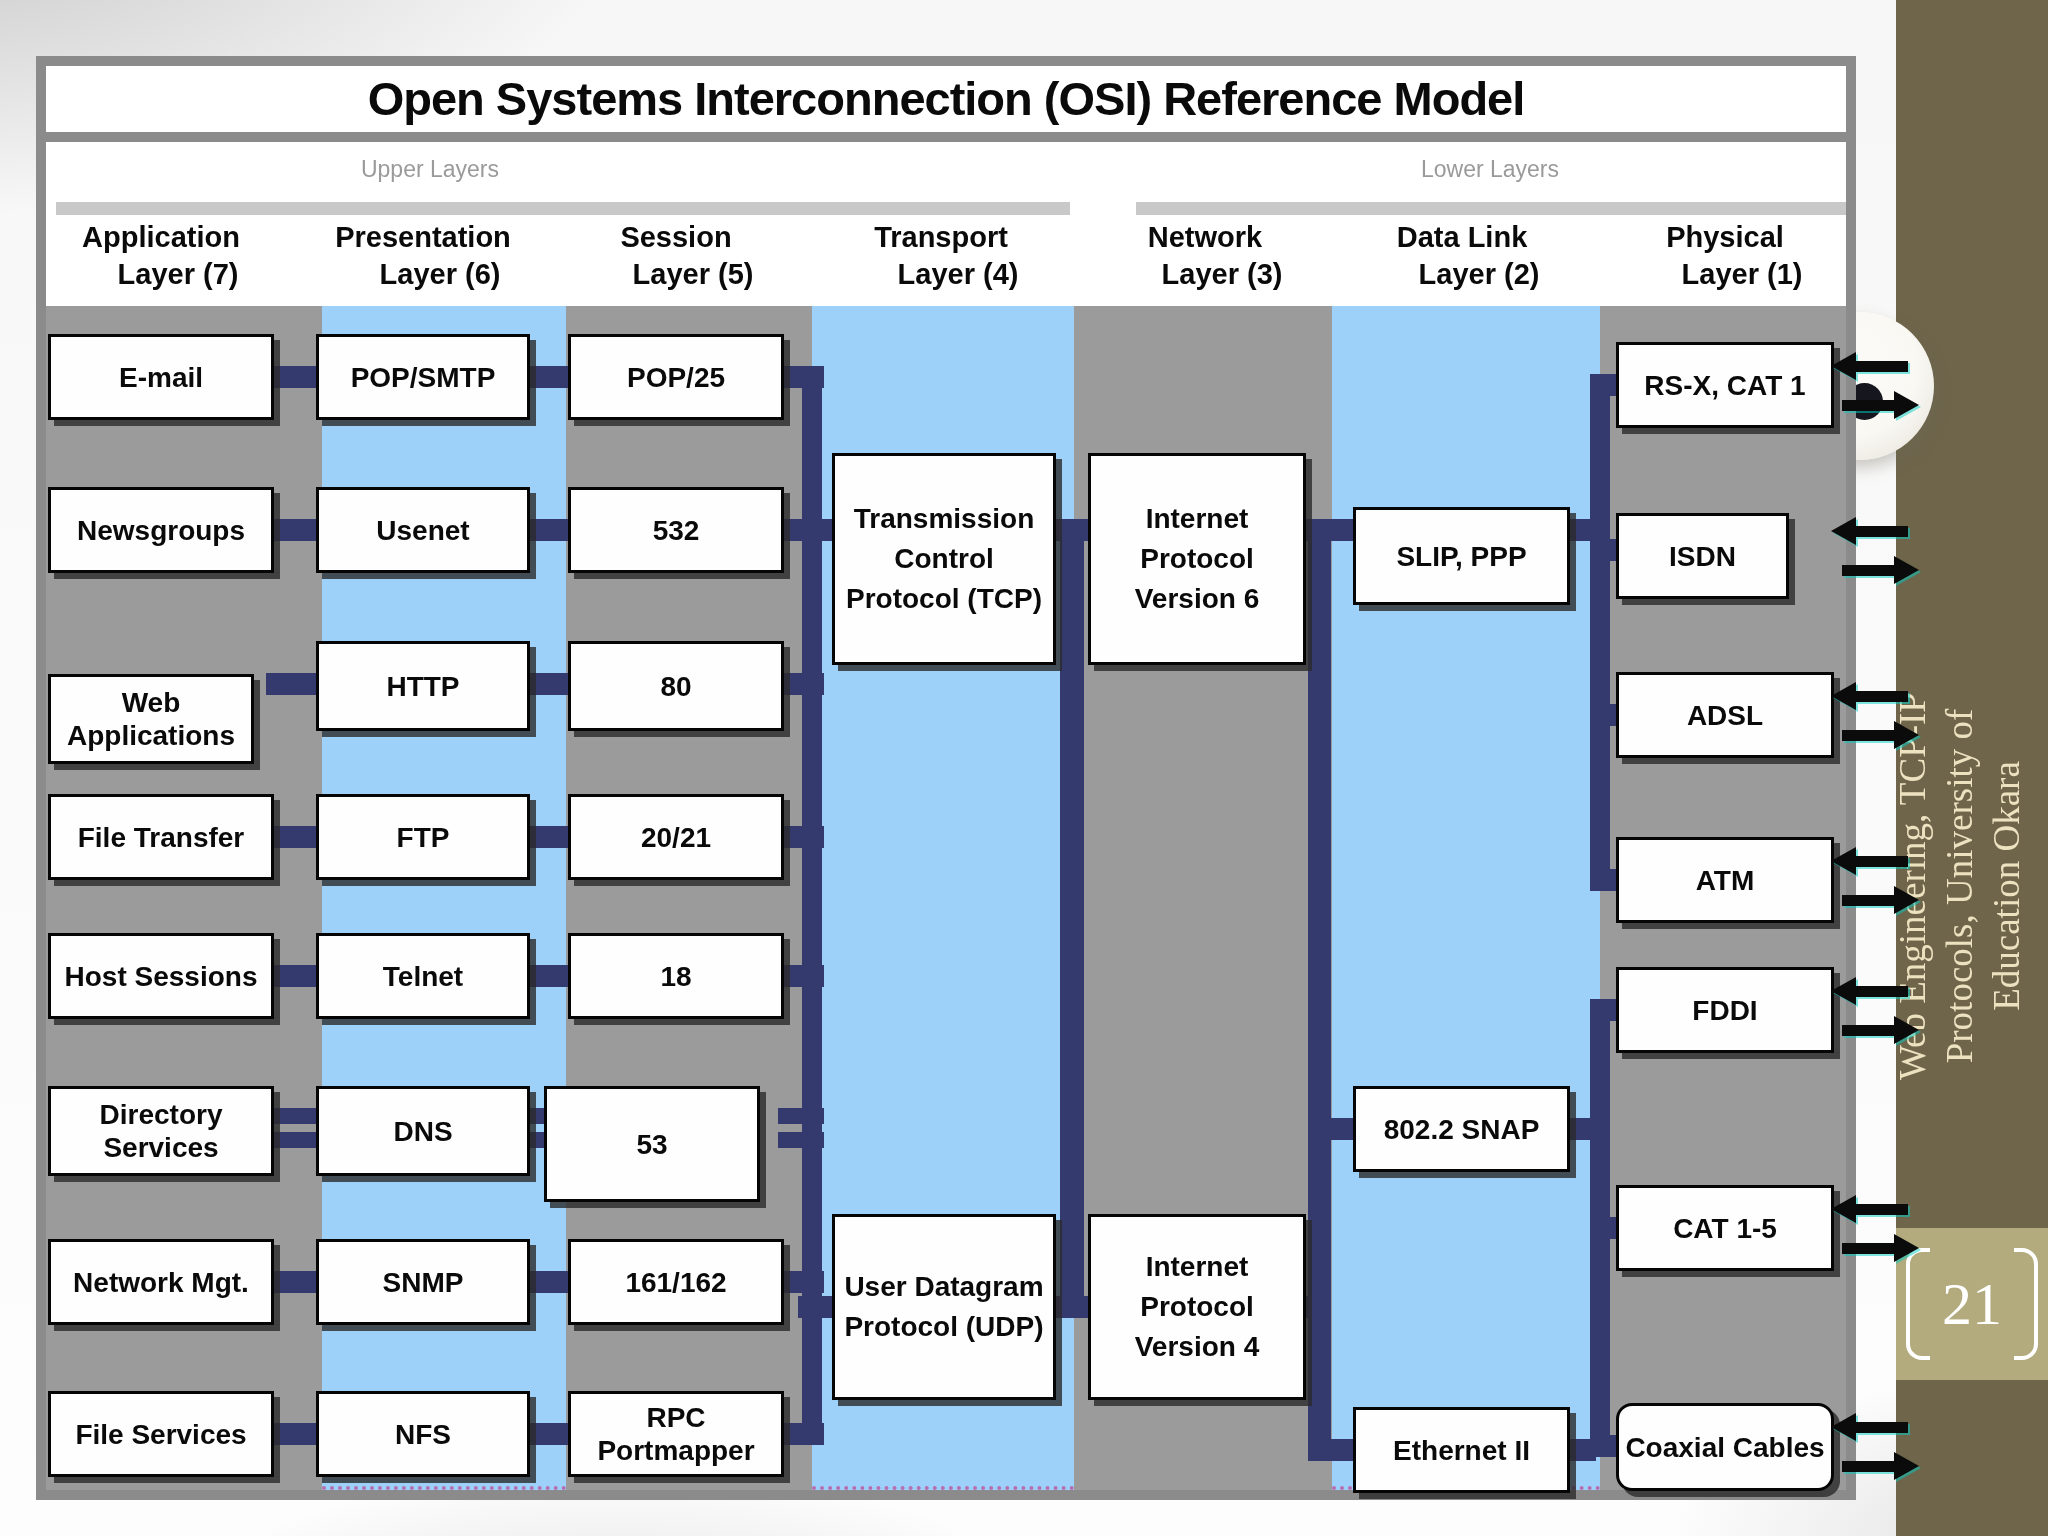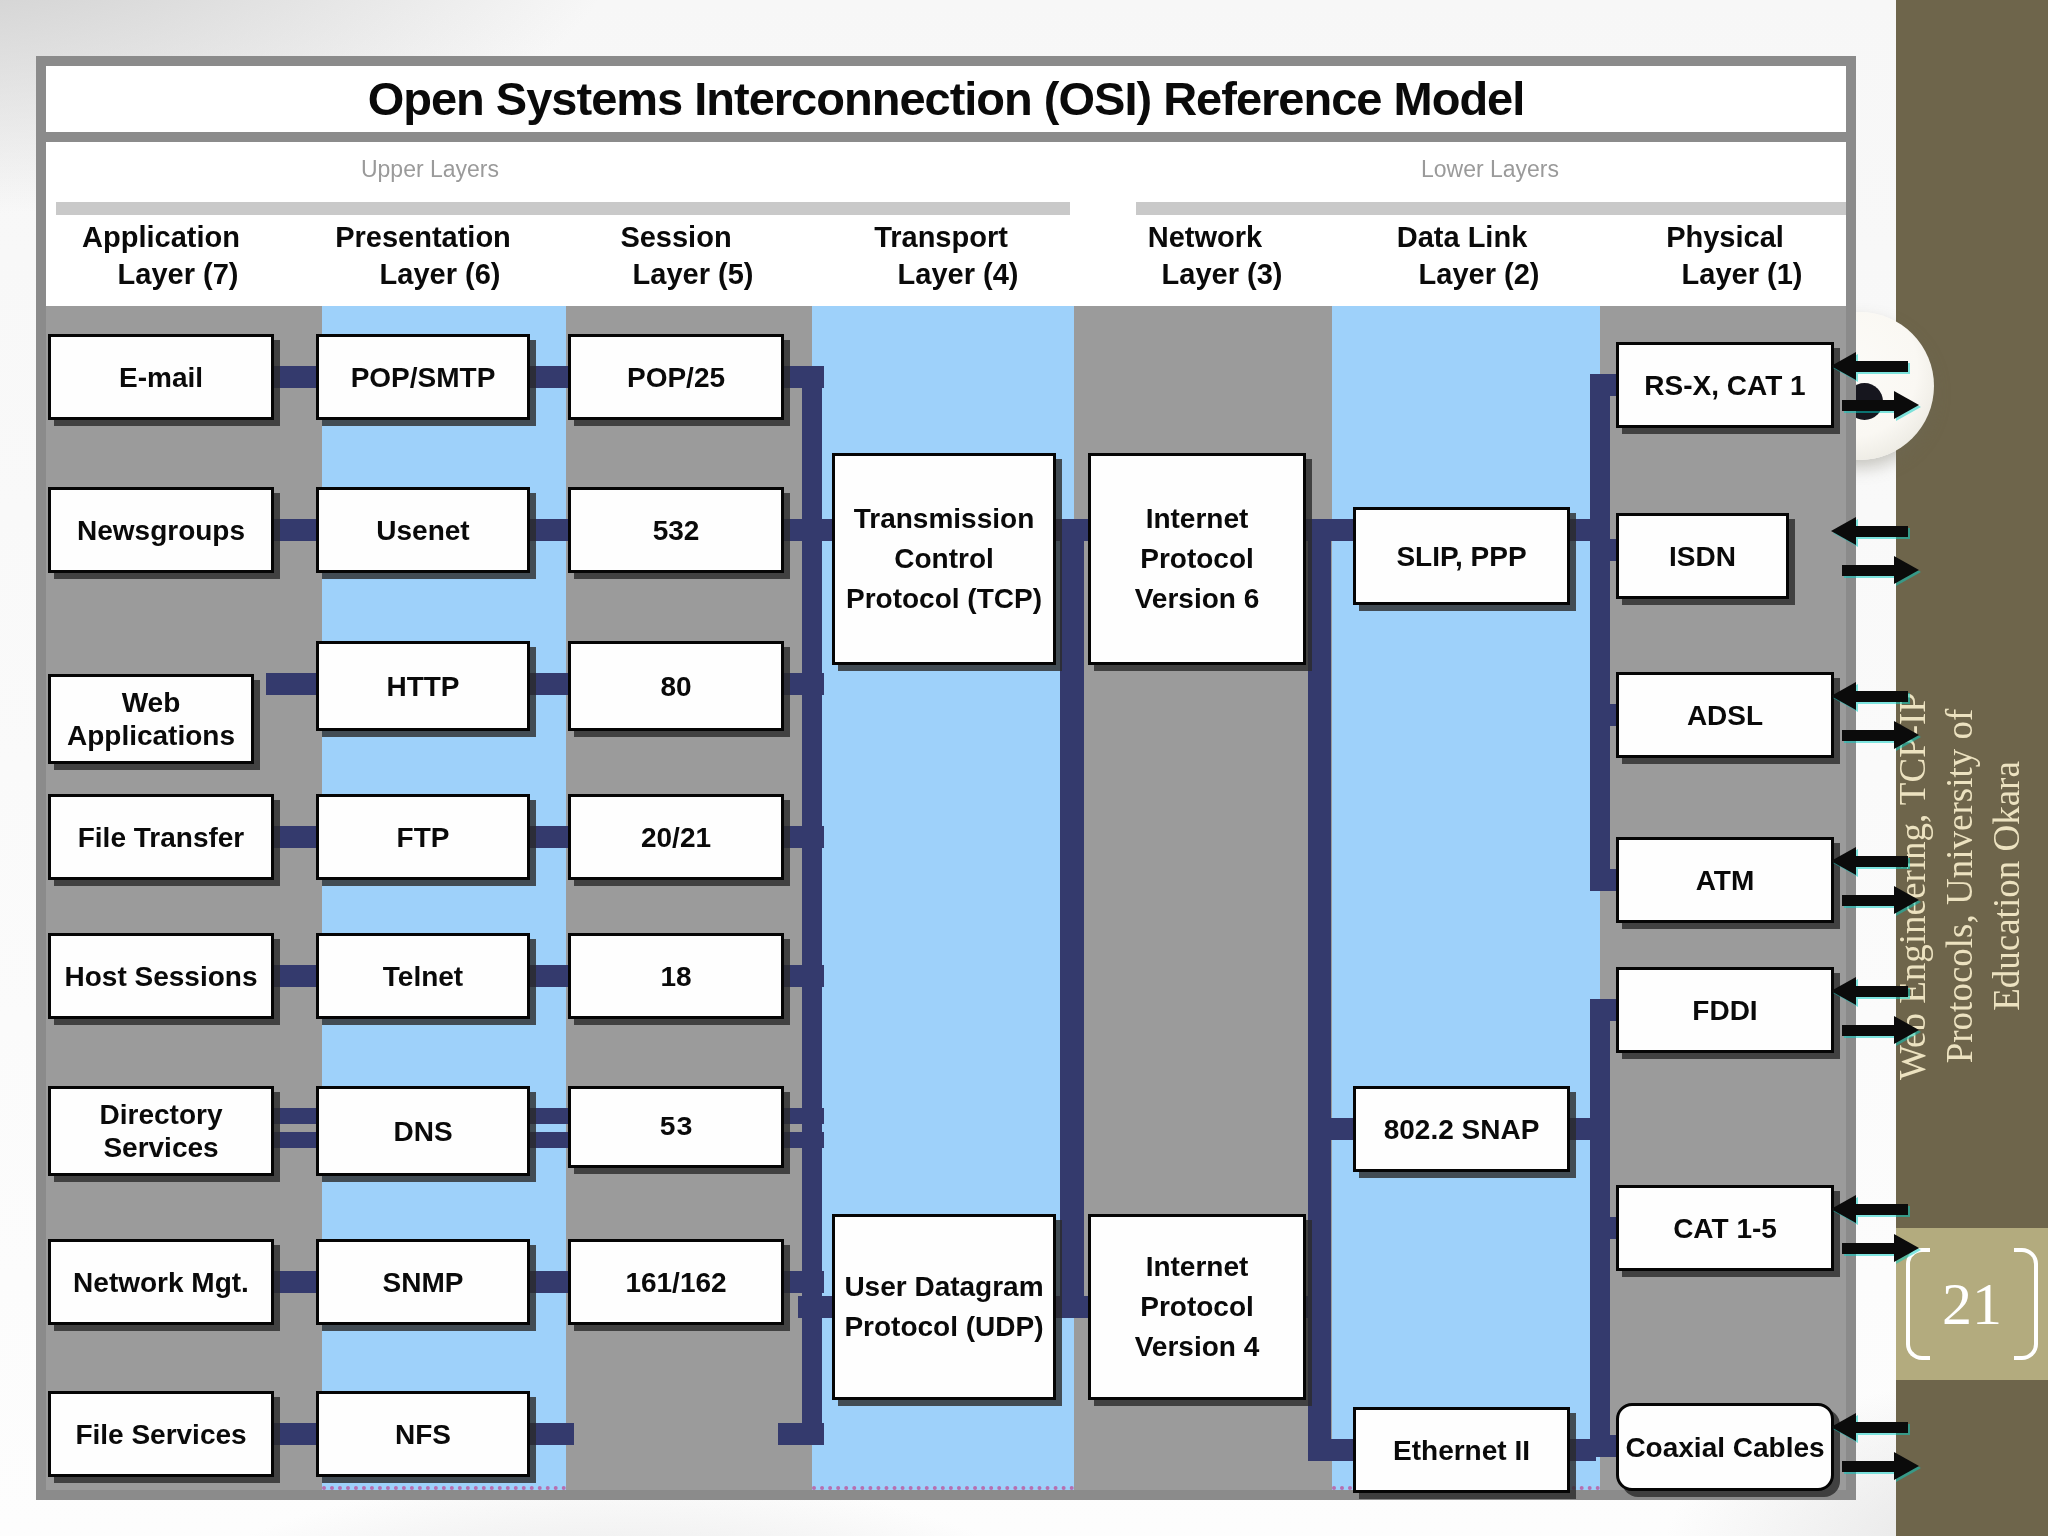--- a/index.html
+++ b/index.html
@@ -201,22 +201,23 @@
   <div class="abs bx" style="left:316px;top:933px;width:214px;height:86px;">Telnet</div>
   <div class="abs bx" style="left:316px;top:1086px;width:214px;height:90px;">DNS</div>
   <div class="abs bx" style="left:316px;top:1239px;width:214px;height:86px;">SNMP</div>
   <div class="abs bx" style="left:316px;top:1391px;width:214px;height:86px;">NFS</div>
 
   <div class="abs bx" style="left:568px;top:334px;width:216px;height:86px;">POP/25</div>
   <div class="abs bx" style="left:568px;top:487px;width:216px;height:86px;">532</div>
   <div class="abs bx" style="left:568px;top:641px;width:216px;height:90px;">80</div>
   <div class="abs bx" style="left:568px;top:794px;width:216px;height:86px;">20/21</div>
   <div class="abs bx" style="left:568px;top:933px;width:216px;height:86px;">18</div>
-  <div class="abs bx" style="left:568px;top:1086px;width:216px;height:82px;font-family:Liberation Mono, monospace;">53</div>
+  <div class="abs bx" style="left:544px;top:1086px;width:216px;height:116px;">53</div>
   <div class="abs bx" style="left:568px;top:1239px;width:216px;height:86px;">161/162</div>
+  <div class="abs bx" style="left:568px;top:1391px;width:216px;height:86px;">RPC Portmapper</div>
 
   <div class="abs bx big" style="left:832px;top:453px;width:224px;height:212px;">Transmission Control Protocol (TCP)</div>
   <div class="abs bx big" style="left:832px;top:1214px;width:224px;height:186px;">User Datagram Protocol (UDP)</div>
   <div class="abs bx big" style="left:1088px;top:453px;width:218px;height:212px;">Internet Protocol Version 6</div>
   <div class="abs bx big" style="left:1088px;top:1214px;width:218px;height:186px;">Internet Protocol Version 4</div>
 
   <div class="abs bx" style="left:1353px;top:507px;width:217px;height:98px;">SLIP, PPP</div>
   <div class="abs bx" style="left:1353px;top:1086px;width:217px;height:86px;">802.2 SNAP</div>
   <div class="abs bx" style="left:1353px;top:1407px;width:217px;height:86px;">Ethernet II</div>
 

